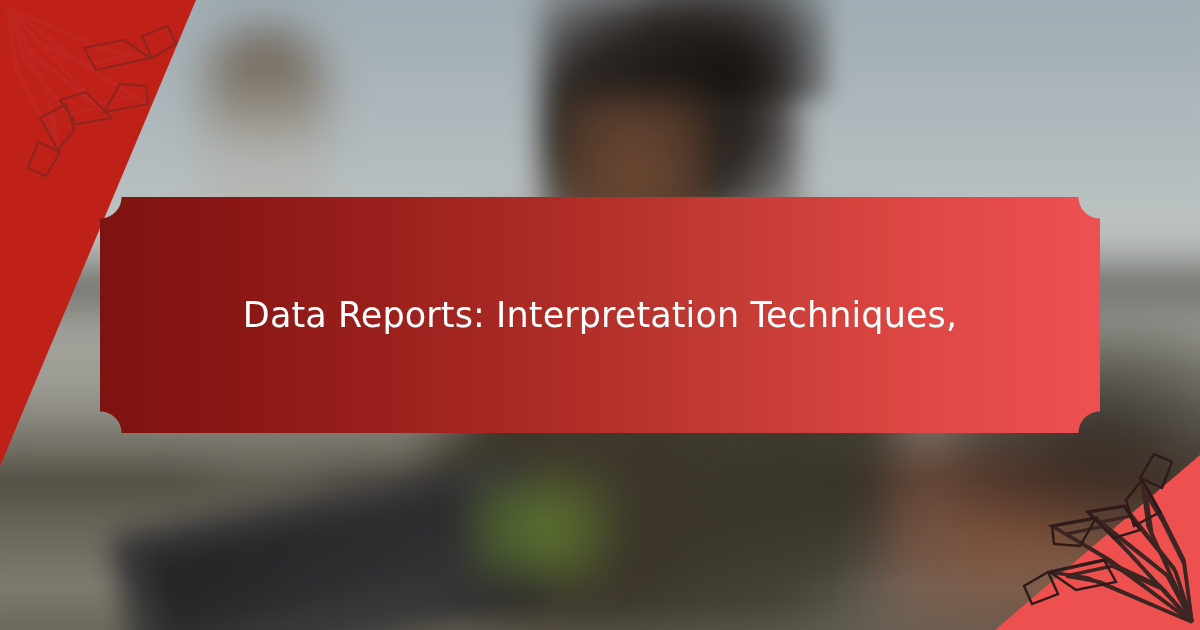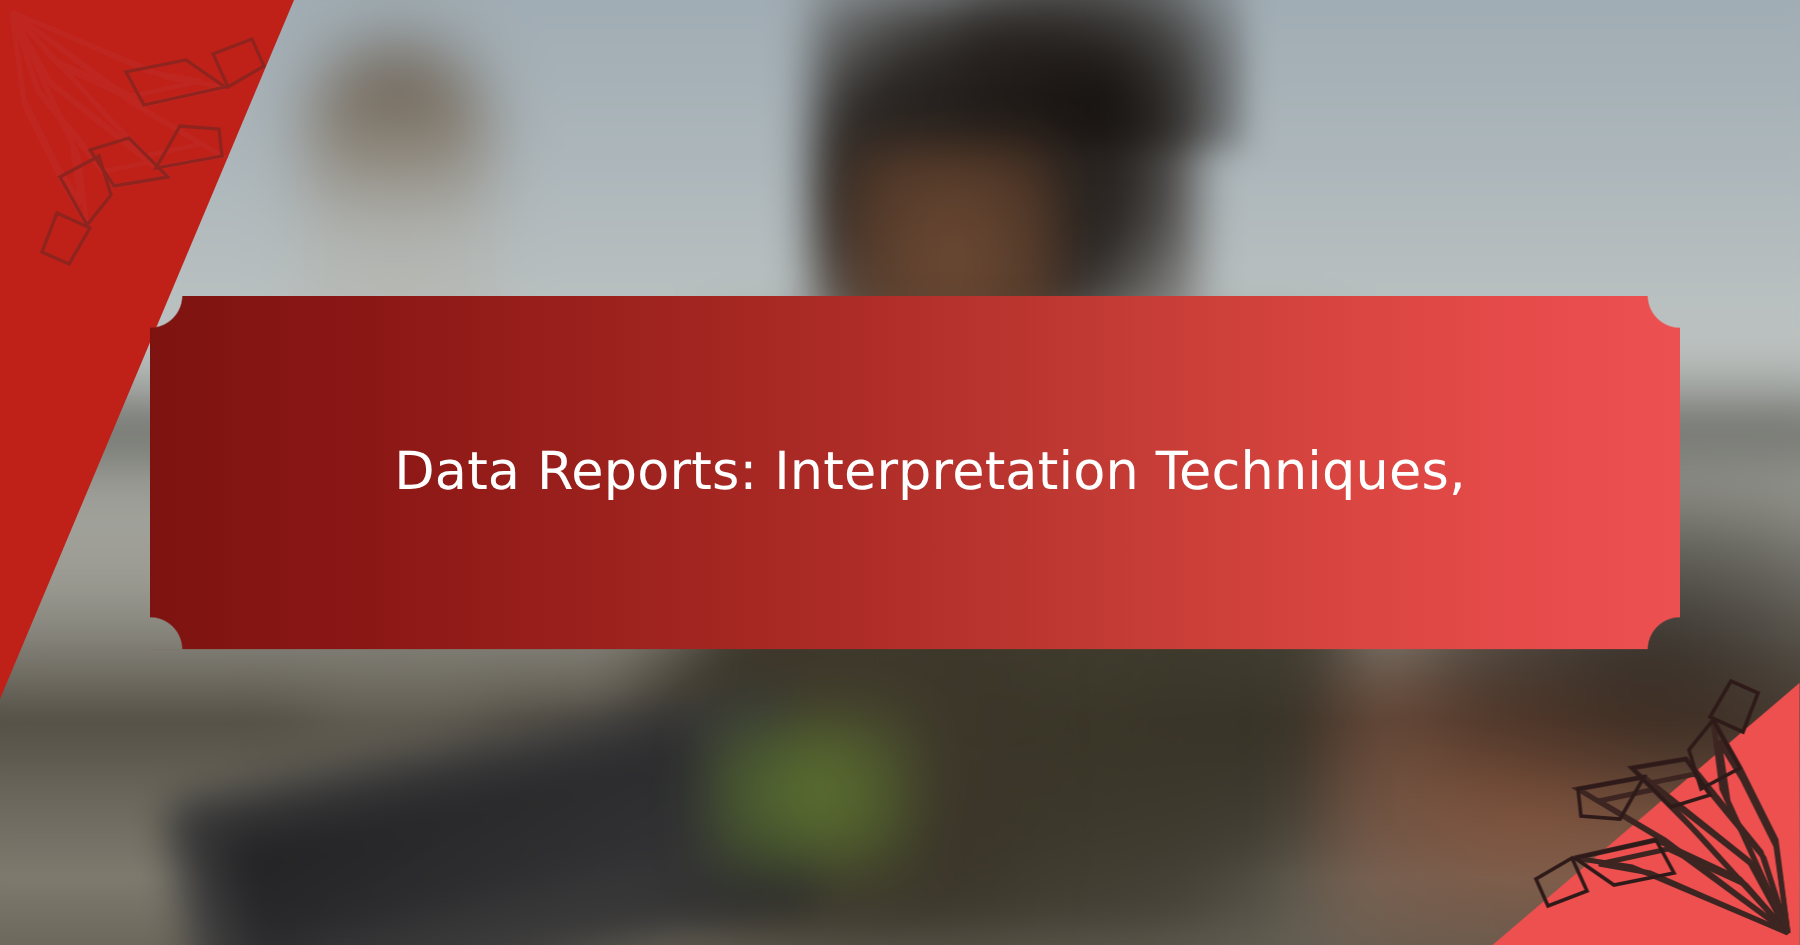--- a/index.html
+++ b/index.html
@@ -202,21 +202,20 @@
     -webkit-mask-composite: source-in;
     mask-image:
       radial-gradient(circle 22px at 0 0, transparent 21px, #000 22px),
       radial-gradient(circle 22px at 100% 0, transparent 21px, #000 22px),
       radial-gradient(circle 22px at 0 100%, transparent 21px, #000 22px),
       radial-gradient(circle 22px at 100% 100%, transparent 21px, #000 22px);
     mask-composite: intersect;
     display: flex;
     align-items: center;
     justify-content: center;
-    padding-left: 20px;
   }
   #title-block {
     width: 880px;
     text-align: center;
     color: #ffffff;
     font-size: 35px;
     line-height: 54px;
     font-weight: 400;
     letter-spacing: .1px;
     padding: 0 20px;

